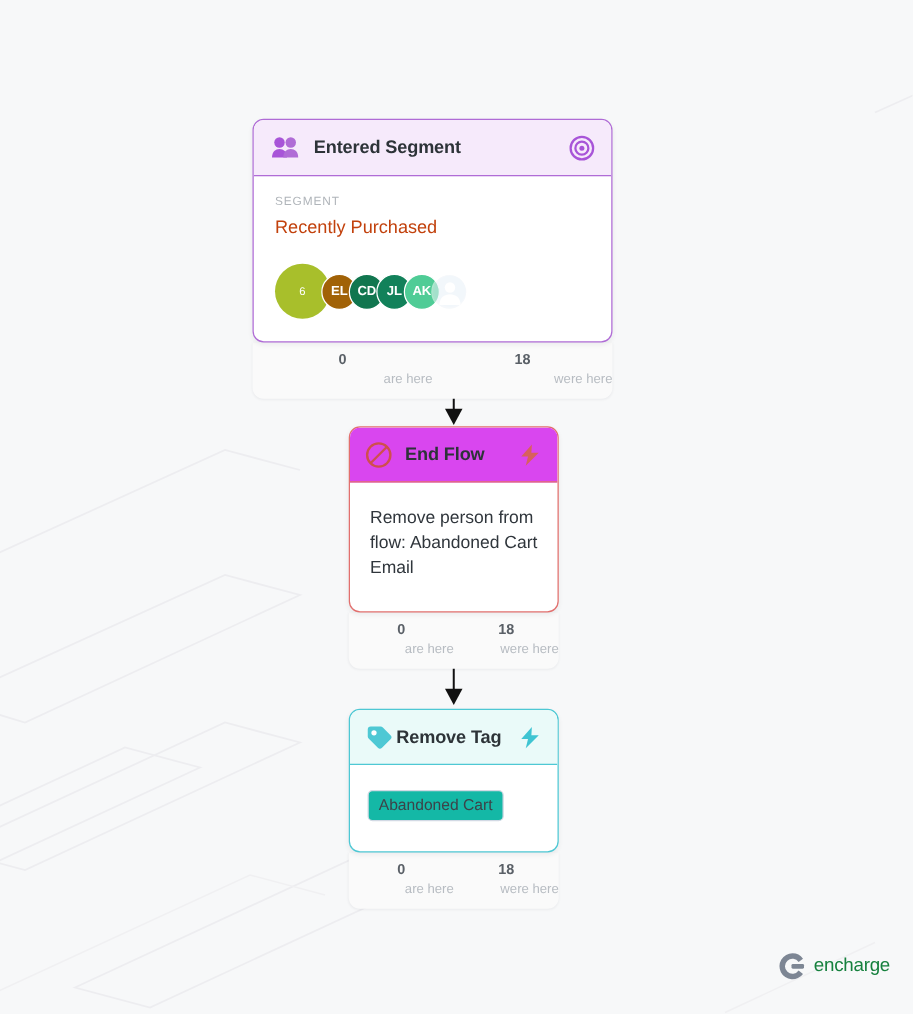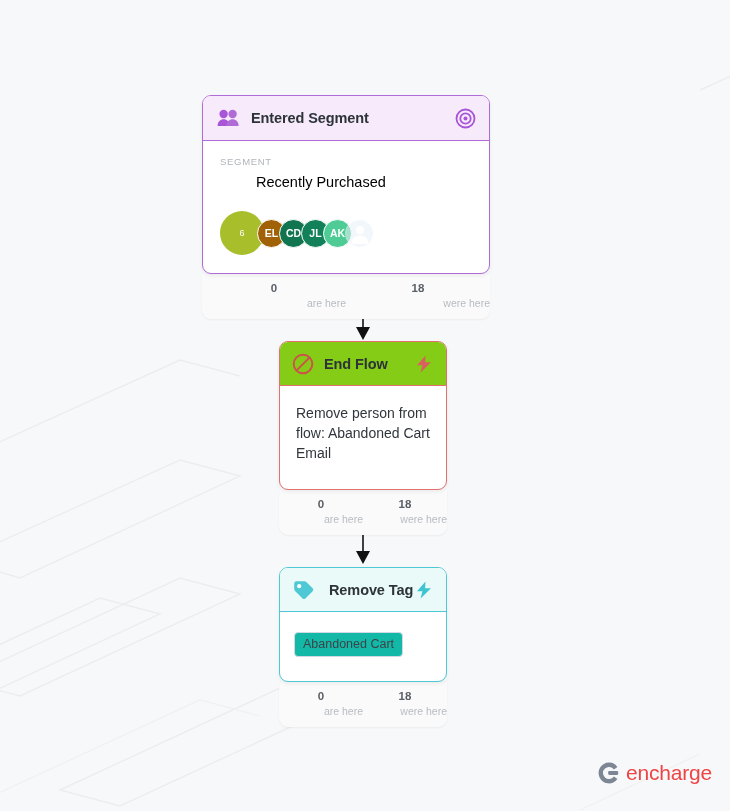--- a/index.html
+++ b/index.html
@@ -142,24 +142,23 @@
   .field-label {
     font-size: 9.5px;
     letter-spacing: 0.7px;
     color: #b0b5ba;
     text-transform: uppercase;
     line-height: 12px;
   }
 
   .field-value {
     font-size: 14.5px;
-    color: #000000;
+    color: #c2410c;
     margin-top: 4px;
     line-height: 20px;
-    margin-left: 36px;
   }
 
   
   .avatar-stack {
     display: flex;
     align-items: center;
     margin-top: 19px;
     height: 44px;
   }
 
@@ -201,21 +200,21 @@
     top: 341px;
     width: 168px;
   }
 
   #node-end-flow .card {
     border: 1.5px solid #e2706e;
     box-shadow: 0 2px 4px rgba(16,24,40,0.06);
   }
 
   #node-end-flow .card-header {
-    background: #84cc16;
+    background: #d946ef;
     border-bottom: 1.5px solid #e2706e;
     height: 44px;
     padding: 0 11px;
   }
 
   #node-end-flow .card-header .hdr-title { margin-left: 9px; }
 
   #node-end-flow .card-body {
     padding: 17px 16px 4px 16px;
     min-height: 103px;
@@ -241,21 +240,21 @@
     box-shadow: 0 2px 4px rgba(16,24,40,0.06);
   }
 
   #node-remove-tag .card-header {
     background: #eafaf9;
     border-bottom: 1.5px solid #4ec8d4;
     height: 44px;
     padding: 0 11px;
   }
 
-  #node-remove-tag .card-header .hdr-title { margin-left: 14px; }
+  #node-remove-tag .card-header .hdr-title { margin-left: 2px; }
 
   #node-remove-tag .card-body {
     padding: 20px 14px 24px 14px;
     min-height: 60px;
   }
 
   #node-remove-tag .stats { width: 168px; }
 
   .chip {
     display: inline-block;
@@ -284,22 +283,22 @@
     z-index: 3;
   }
 
   .brand .brand-mark {
     width: 24px;
     height: 24px;
     flex: 0 0 24px;
   }
 
   .brand .brand-name {
-    font-size: 21px;
-    color: #ef4444;
+    font-size: 15px;
+    color: #15803d;
     margin-left: 5px;
     letter-spacing: -0.2px;
     line-height: 22px;
   }
 </style>
 </head>
 <body>
 
 <svg class="bg-pattern" width="730" height="811" viewBox="0 0 730 811" aria-hidden="true">
   <g stroke="#ededf0" stroke-width="1.4" fill="none">

